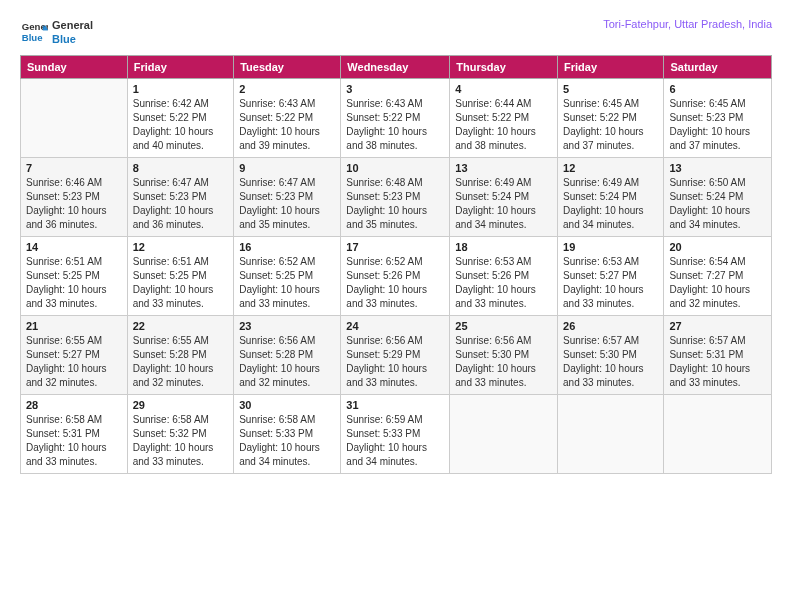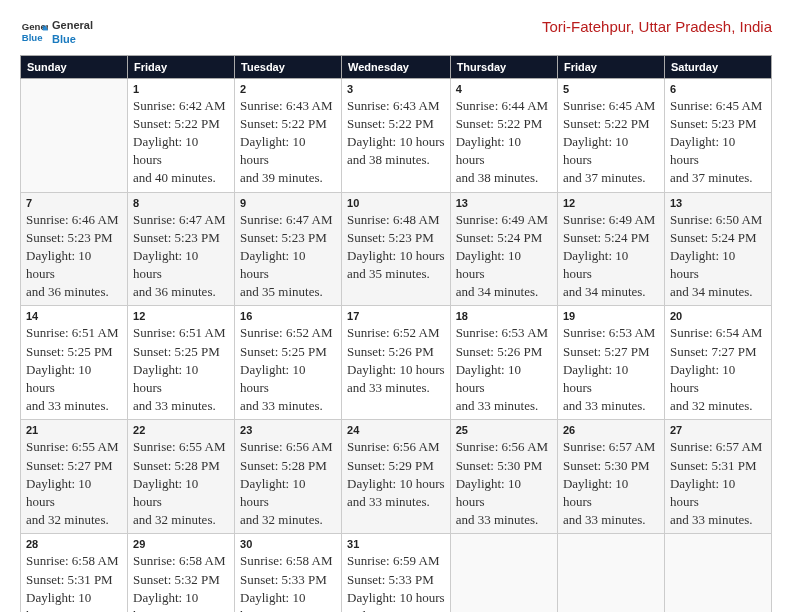--- a/index.html
+++ b/index.html
@@ -32,30 +32,30 @@
     }
     .title-block {
       text-align: right;
     }
     .month-title {
       font-size: 28px;
       font-weight: bold;
       color: #333;
     }
     .location {
-      font-size: 15px;
-      color: #b91c1c;
+      font-size: 11px;
+      color: #8b5cf6;
     }
     table {
       width: 100%;
       border-collapse: collapse;
       font-size: 10px;
     }
     thead tr {
-      background: #0f172a;
+      background: #be185d;
       color: #fff;
     }
     thead th {
       padding: 5px 6px;
       font-size: 11px;
       font-weight: bold;
       text-align: left;
       border: 1px solid #aaa;
     }
     tbody tr {
@@ -69,24 +69,23 @@
       height: 78px;
     }
     .day-number {
       font-weight: bold;
       font-size: 11px;
       color: #222;
       display: block;
       margin-bottom: 2px;
     }
     .day-info {
-      font-size: 13px;
+      font-size: 10px;
       color: #333;
       line-height: 1.4;
-      font-family: Liberation Serif, serif;
     }
     .empty-cell {
       background: #f9f9f9;
     }
     tbody tr:nth-child(odd) {
       background: #fff;
     }
     tbody tr:nth-child(even) {
       background: #f5f5f5;
     }

